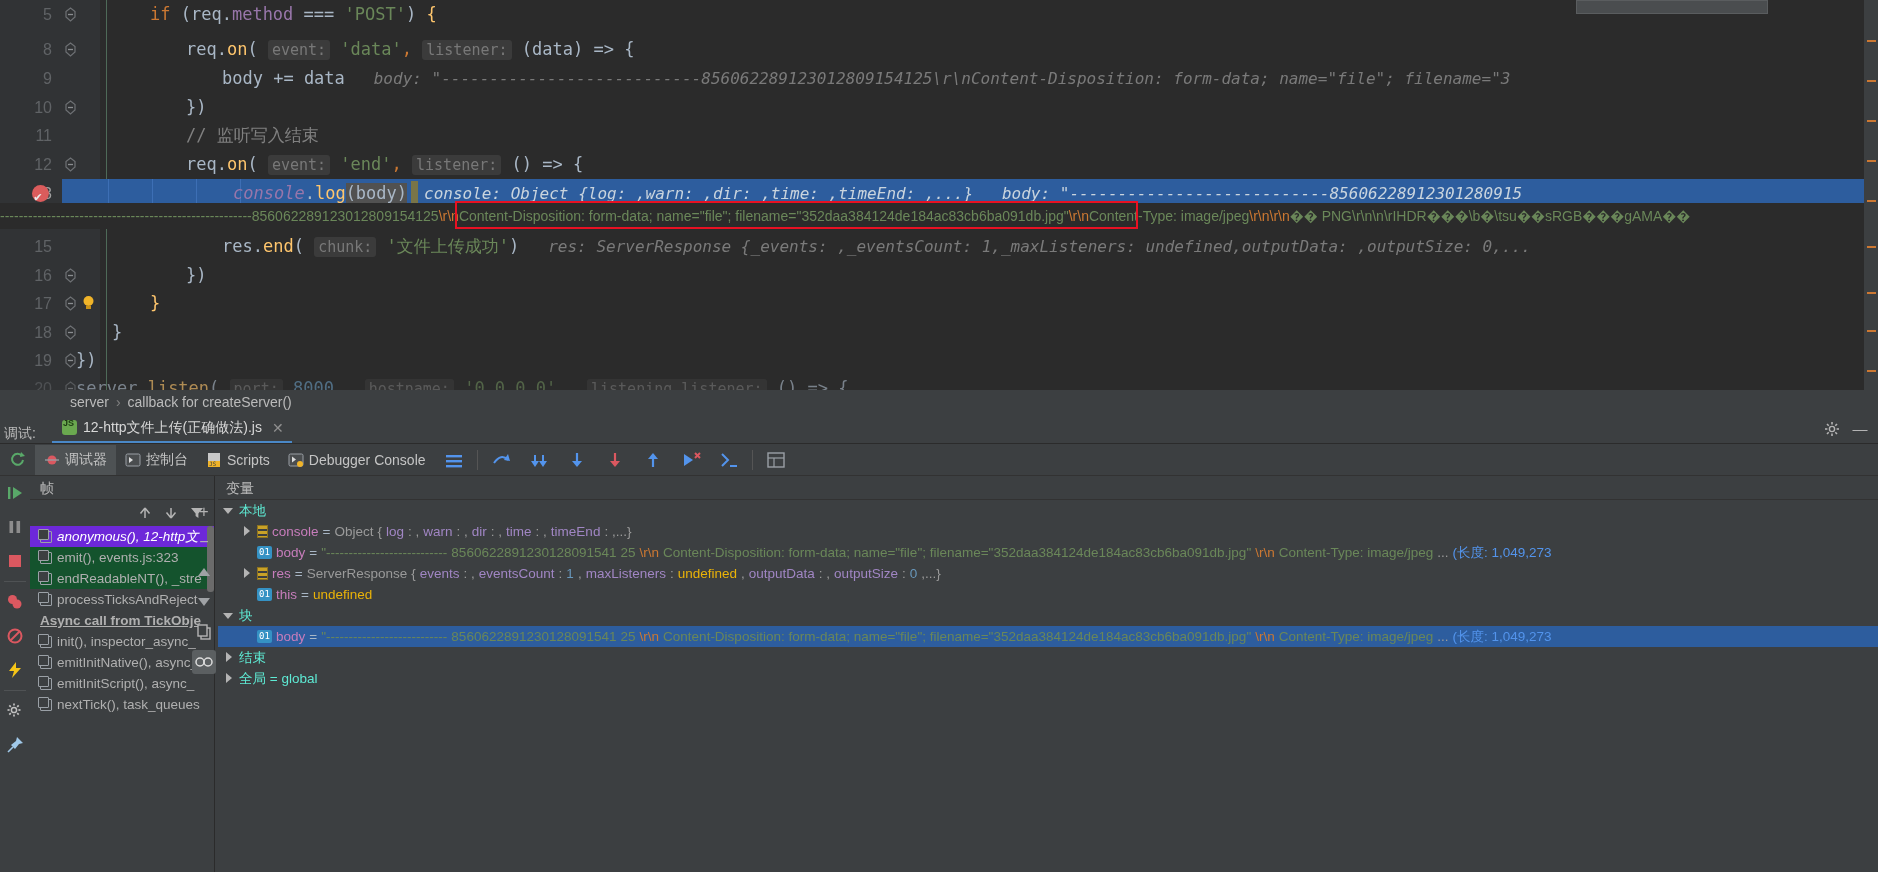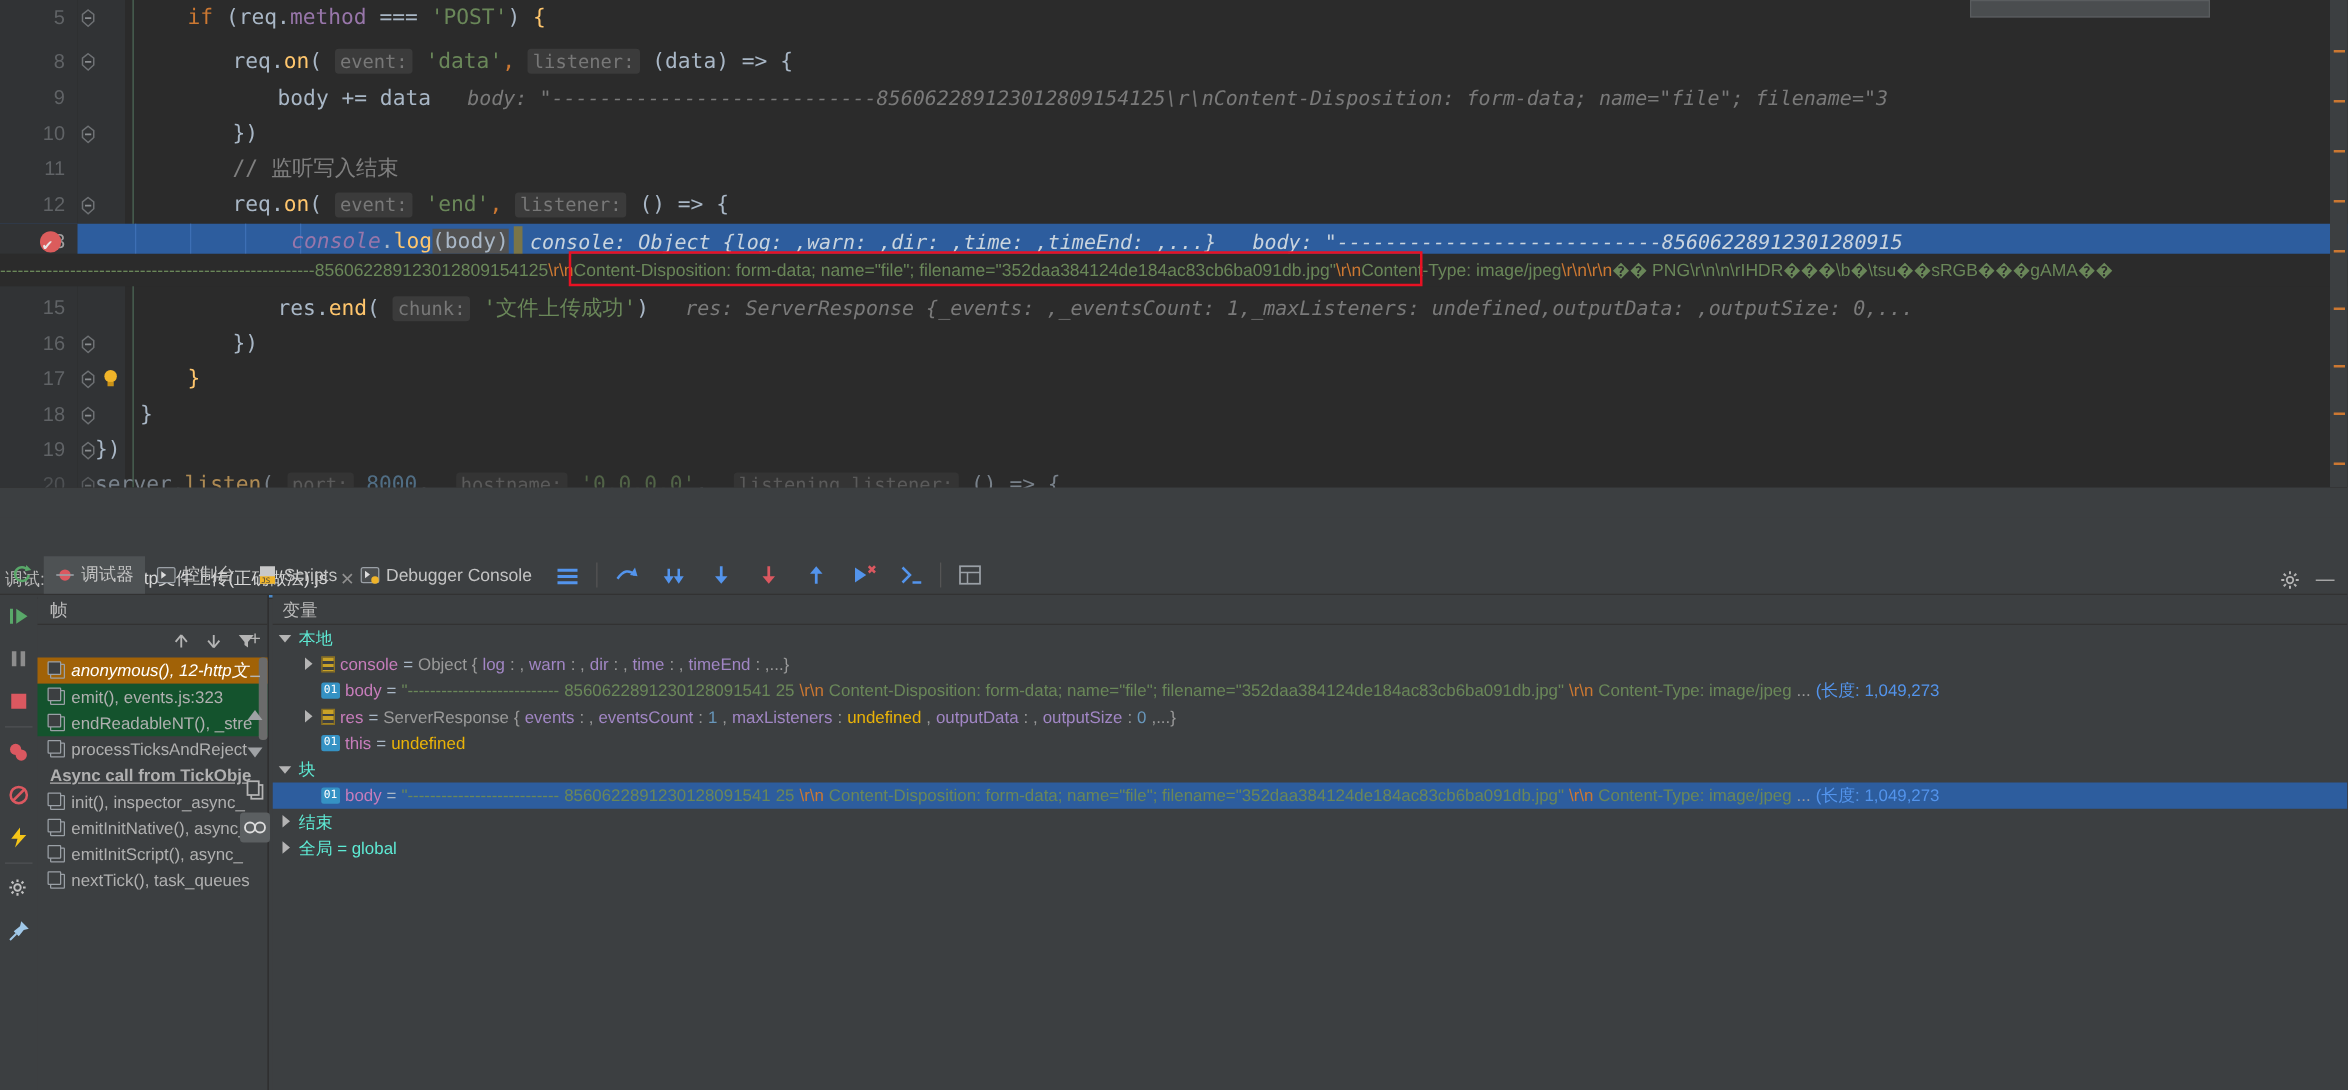--- a/index.html
+++ b/index.html
@@ -124,21 +124,21 @@
   }
 
   
   .debug {
     position: absolute; left: 0; top: 414px; width: 1878px; height: 458px;
     background: #3c3f41;
   }
   .debug-tabbar {
     position: absolute; left: 0; top: 0; width: 1878px; height: 30px;
     border-bottom: 1px solid #2b2b2b;
-    display: flex; align-items: center; margin-top: 35px;
+    display: flex; align-items: flex-end;
   }
   .dbg-label { color: #bbbbbb; font-size: 14px; margin-left: 4px; width: 42px; }
   .dbg-tab {
     display: flex; align-items: center; gap: 6px; height: 29px;
     padding: 0 8px 0 10px; margin-left: 6px;
     border-bottom: 2px solid #4a88c7; color: #d8d8d8; font-size: 14px;
   }
   .js-icon {
     width: 15px; height: 15px; border-radius: 3px;
     background: #6aa84f; position: relative; display: inline-block;
@@ -191,21 +191,21 @@
   .frames-tools {
     height: 26px; display: flex; align-items: center; justify-content: flex-end;
     gap: 12px; padding-right: 10px;
   }
   .frame-list { position: relative; font-size: 13.5px; }
   .frame-item {
     height: 21px; line-height: 21px; color: #b0b0b0;
     display: flex; align-items: center; gap: 5px; padding-left: 10px;
     white-space: nowrap; overflow: hidden;
   }
-  .frame-item.selected { background: #a16207; color: #ffffff; font-style: italic; }
+  .frame-item.selected { background: #6d28d9; color: #ffffff; font-style: italic; }
   .frame-item.shaded { background: #14532d; text-align: center; }
   .frame-item.async { color: #b0b0b0; font-weight: bold; text-decoration: underline; padding-left: 10px; }
   .fr-icon {
     width: 12px; height: 12px; border: 1.5px solid #9aa0a6; border-radius: 1px;
     position: relative; flex: 0 0 auto;
   }
   .fr-icon::before {
     content: ""; position: absolute; left: -3px; top: -3px;
     width: 9px; height: 9px; border: 1.5px solid #9aa0a6; border-radius: 1px;
     background: #3c3f41;
@@ -347,20 +347,25 @@
       <div class="marker" style="top:120px;background:#cc7832;"></div>
       <div class="marker" style="top:160px;background:#cc7832;"></div>
       <div class="marker" style="top:200px;background:#cc7832;"></div>
       <div class="marker" style="top:246px;background:#cc7832;"></div>
       <div class="marker" style="top:292px;background:#cc7832;"></div>
       <div class="marker" style="top:330px;background:#cc7832;"></div>
       <div class="marker" style="top:370px;background:#cc7832;"></div>
     </div>
   </div>
 
+  <div class="breadcrumb">
+    <span>server</span>
+    <span class="bc-sep">›</span>
+    <span>callback for createServer()</span>
+  </div>
 
   <div class="debug">
 
     <div class="debug-tabbar">
       <span class="dbg-label">调试:</span>
       <div class="dbg-tab">
         <span class="js-icon"></span>
         <span>12-http文件上传(正确做法).js</span>
         <span class="tab-close">✕</span>
       </div>

